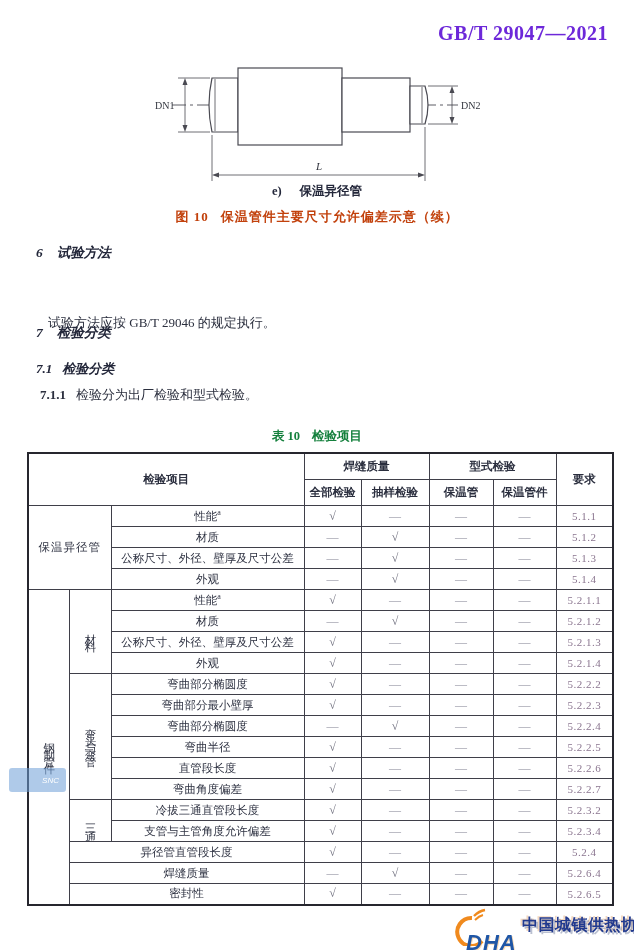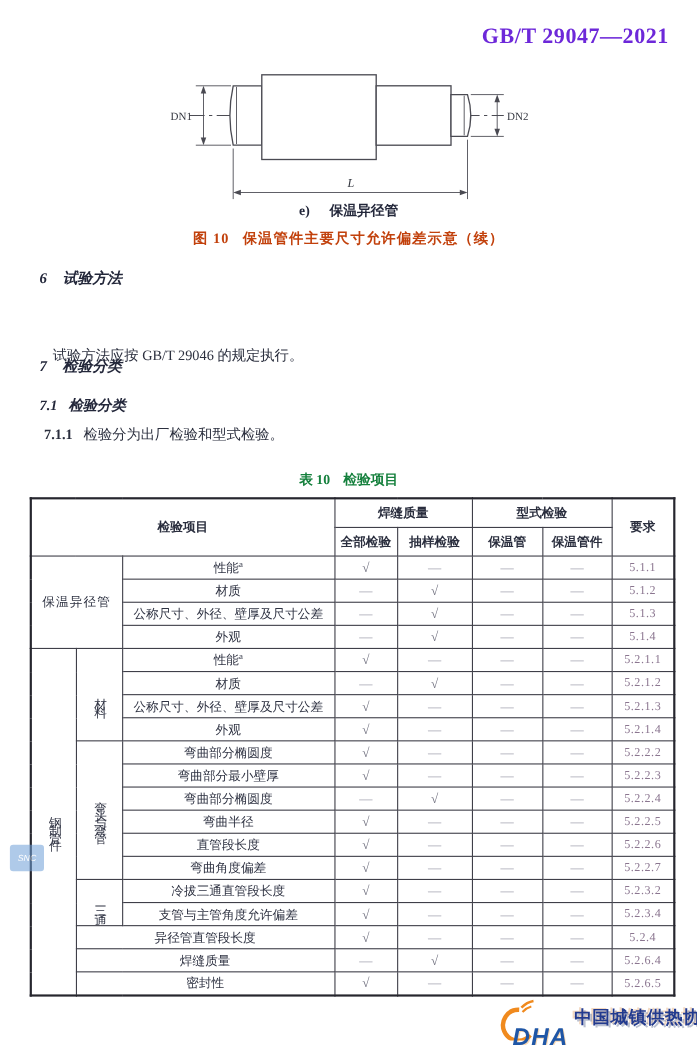--- a/index.html
+++ b/index.html
@@ -63,20 +63,21 @@
     font-size:11px;color:#8b7690;letter-spacing:0.5px;
     font-family:"Liberation Serif","DejaVu Serif",serif;
   }
   td sup{font-size:8px;vertical-align:super;line-height:0;}
   
   .wm-badge{
     top:768px;left:9px;width:31px;height:24px;border-radius:3px;
     background:#6fa0d8;opacity:0.55;color:#ffffff;font-size:8px;
     font-style:italic;display:flex;align-items:center;justify-content:center;
     font-family:"Liberation Sans","DejaVu Sans",sans-serif;
+    padding-left:26px;
   }
   .assoc-logo{
     top:906px;left:452px;width:182px;height:42px;white-space:nowrap;
   }
   .logo-mark{position:absolute;left:0;top:2px;}
   .logo-dha{
     position:absolute;left:14px;top:24px;font-weight:bold;font-style:italic;
     font-size:22px;color:#1f56a6;letter-spacing:1px;
     font-family:"Liberation Sans","DejaVu Sans",sans-serif;
     text-shadow:1px 1px 0 rgba(240,150,40,0.35);

